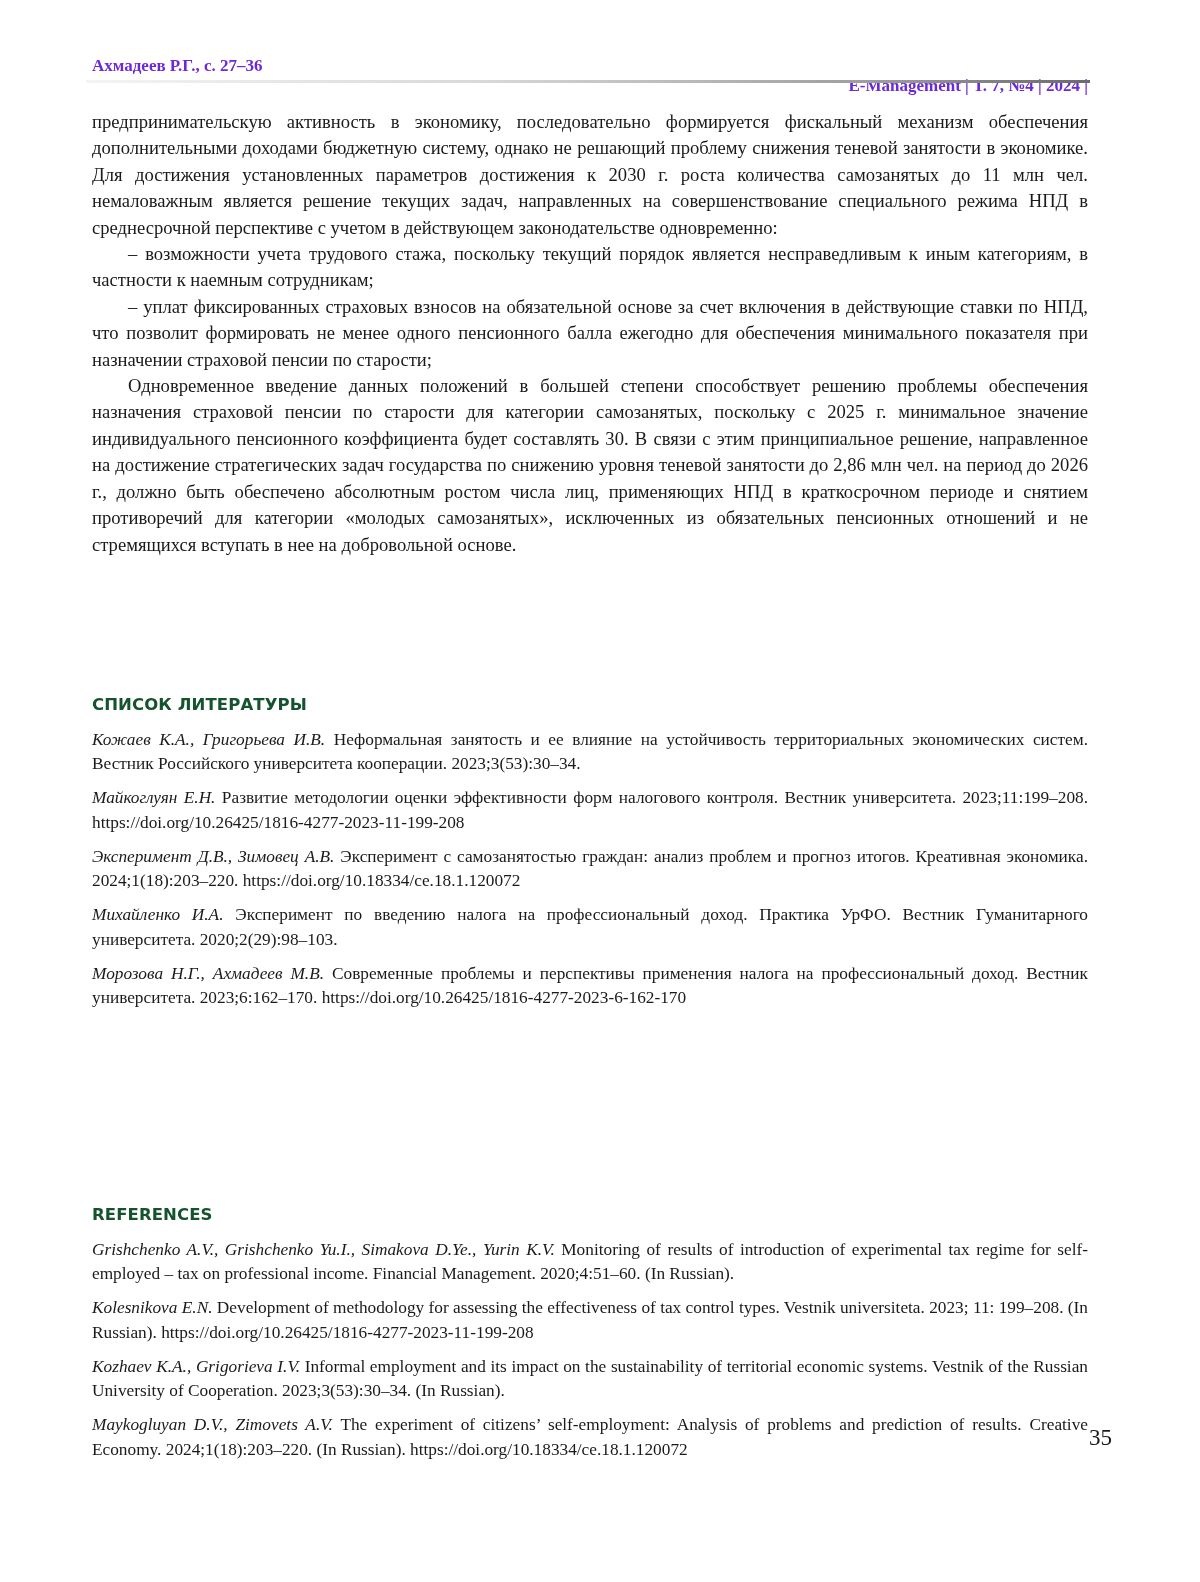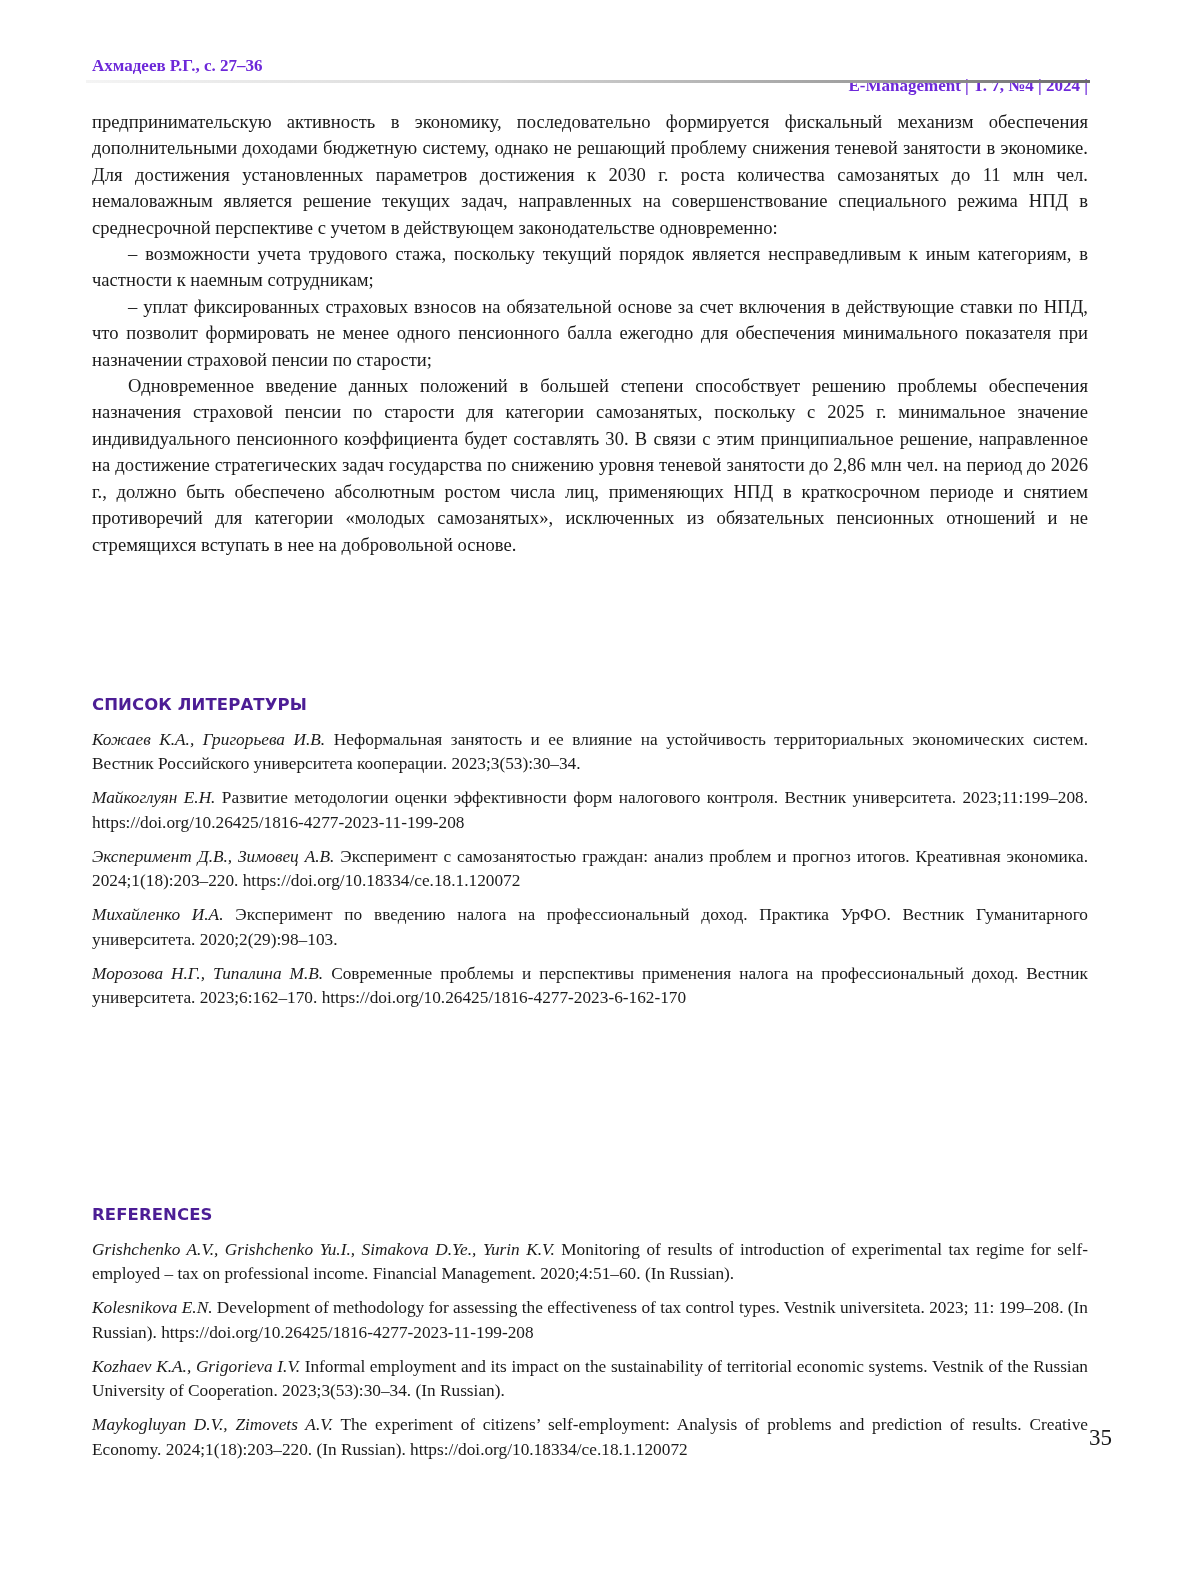--- a/index.html
+++ b/index.html
@@ -10,21 +10,21 @@
   .running-head .left { position: absolute; left: 0; top: 0; }
   .running-head .right { position: absolute; right: 0; top: 0; margin-top: 20px; }
   .head-rule { position: absolute; top: 80px; left: -6px; width: 1004px; height: 3px;
     background: linear-gradient(to right, #f4f4f4 0%, #d8d8d8 40%, #9a9a9a 80%, #6a6a6a 100%); }
   .body-text { position: absolute; top: 109px; left: 0; width: 996px;
     font-family: "Liberation Serif", serif; font-size: 18.6px; line-height: 26.4px;
     text-align: justify; color: #1a1a1a; }
   .body-text p { margin: 0; }
   .body-text p.indent { text-indent: 36px; }
   .section-heading { font-family: "DejaVu Sans", sans-serif; font-weight: bold; font-size: 16.5px;
-    color: #4c1d95; margin: 0; letter-spacing: 0.1px; }
+    color: #14532d; margin: 0; letter-spacing: 0.1px; }
   .refs { position: absolute; left: 0; width: 996px; font-family: "Liberation Serif", serif;
     font-size: 17.3px; line-height: 24.5px; text-align: justify; color: #1a1a1a; }
   .refs-ru { top: 693px; }
   .refs-en { top: 1203px; }
   .refs .ref { margin: 0 0 9.5px 0; }
   .refs .section-heading { margin-bottom: 10px; }
   .refs .authors { font-style: italic; }
   .page-number { position: absolute; right: 88px; top: 1425px;
     font-family: "Liberation Serif", serif; font-size: 23px; color: #1a1a1a; }
 </style>
@@ -45,21 +45,21 @@
     <p class="indent">– уплат фиксированных страховых взносов на обязательной основе за счет включения в действующие ставки по НПД, что позволит формировать не менее одного пенсионного балла ежегодно для обеспечения минимального показателя при назначении страховой пенсии по старости;</p>
     <p class="indent">Одновременное введение данных положений в большей степени способствует решению проблемы обеспечения назначения страховой пенсии по старости для категории самозанятых, поскольку с 2025 г. минимальное значение индивидуального пенсионного коэффициента будет составлять 30. В связи с этим принципиальное решение, направленное на достижение стратегических задач государства по снижению уровня теневой занятости до 2,86 млн чел. на период до 2026 г., должно быть обеспечено абсолютным ростом числа лиц, применяющих НПД в краткосрочном периоде и снятием противоречий для категории «молодых самозанятых», исключенных из обязательных пенсионных отношений и не стремящихся вступать в нее на добровольной основе.</p>
   </div>
 
   <div class="refs refs-ru">
     <h2 class="section-heading">СПИСОК ЛИТЕРАТУРЫ</h2>
     <p class="ref"><span class="authors">Кожаев К.А., Григорьева И.В.</span><span> Неформальная занятость и ее влияние на устойчивость территориальных экономических систем. Вестник Российского университета кооперации. 2023;3(53):30–34.</span></p>
     <p class="ref"><span class="authors">Майкоглуян Е.Н.</span><span> Развитие методологии оценки эффективности форм налогового контроля. Вестник университета. 2023;11:199–208. https://doi.org/10.26425/1816-4277-2023-11-199-208</span></p>
     <p class="ref"><span class="authors">Эксперимент Д.В., Зимовец А.В.</span><span> Эксперимент с самозанятостью граждан: анализ проблем и прогноз итогов. Креативная экономика. 2024;1(18):203–220. https://doi.org/10.18334/ce.18.1.120072</span></p>
     <p class="ref"><span class="authors">Михайленко И.А.</span><span> Эксперимент по введению налога на профессиональный доход. Практика УрФО. Вестник Гуманитарного университета. 2020;2(29):98–103.</span></p>
-    <p class="ref"><span class="authors">Морозова Н.Г., Типалина М.В.</span><span> Современные проблемы и перспективы применения налога на профессиональный доход. Вестник университета. 2023;6:162–170. https://doi.org/10.26425/1816-4277-2023-6-162-170</span></p>
+    <p class="ref"><span class="authors">Морозова Н.Г., Ахмадеев М.В.</span><span> Современные проблемы и перспективы применения налога на профессиональный доход. Вестник университета. 2023;6:162–170. https://doi.org/10.26425/1816-4277-2023-6-162-170</span></p>
   </div>
 
   <div class="refs refs-en">
     <h2 class="section-heading">REFERENCES</h2>
     <p class="ref"><span class="authors">Grishchenko A.V., Grishchenko Yu.I., Simakova D.Ye., Yurin K.V.</span><span> Monitoring of results of introduction of experimental tax regime for self-employed – tax on professional income. Financial Management. 2020;4:51–60. (In Russian).</span></p>
     <p class="ref"><span class="authors">Kolesnikova E.N.</span><span> Development of methodology for assessing the effectiveness of tax control types. Vestnik universiteta. 2023; 11: 199–208. (In Russian). https://doi.org/10.26425/1816-4277-2023-11-199-208</span></p>
     <p class="ref"><span class="authors">Kozhaev K.A., Grigorieva I.V.</span><span> Informal employment and its impact on the sustainability of territorial economic systems. Vestnik of the Russian University of Cooperation. 2023;3(53):30–34. (In Russian).</span></p>
     <p class="ref"><span class="authors">Maykogluyan D.V., Zimovets A.V.</span><span> The experiment of citizens’ self-employment: Analysis of problems and prediction of results. Creative Economy. 2024;1(18):203–220. (In Russian). https://doi.org/10.18334/ce.18.1.120072</span></p>
   </div>
 

